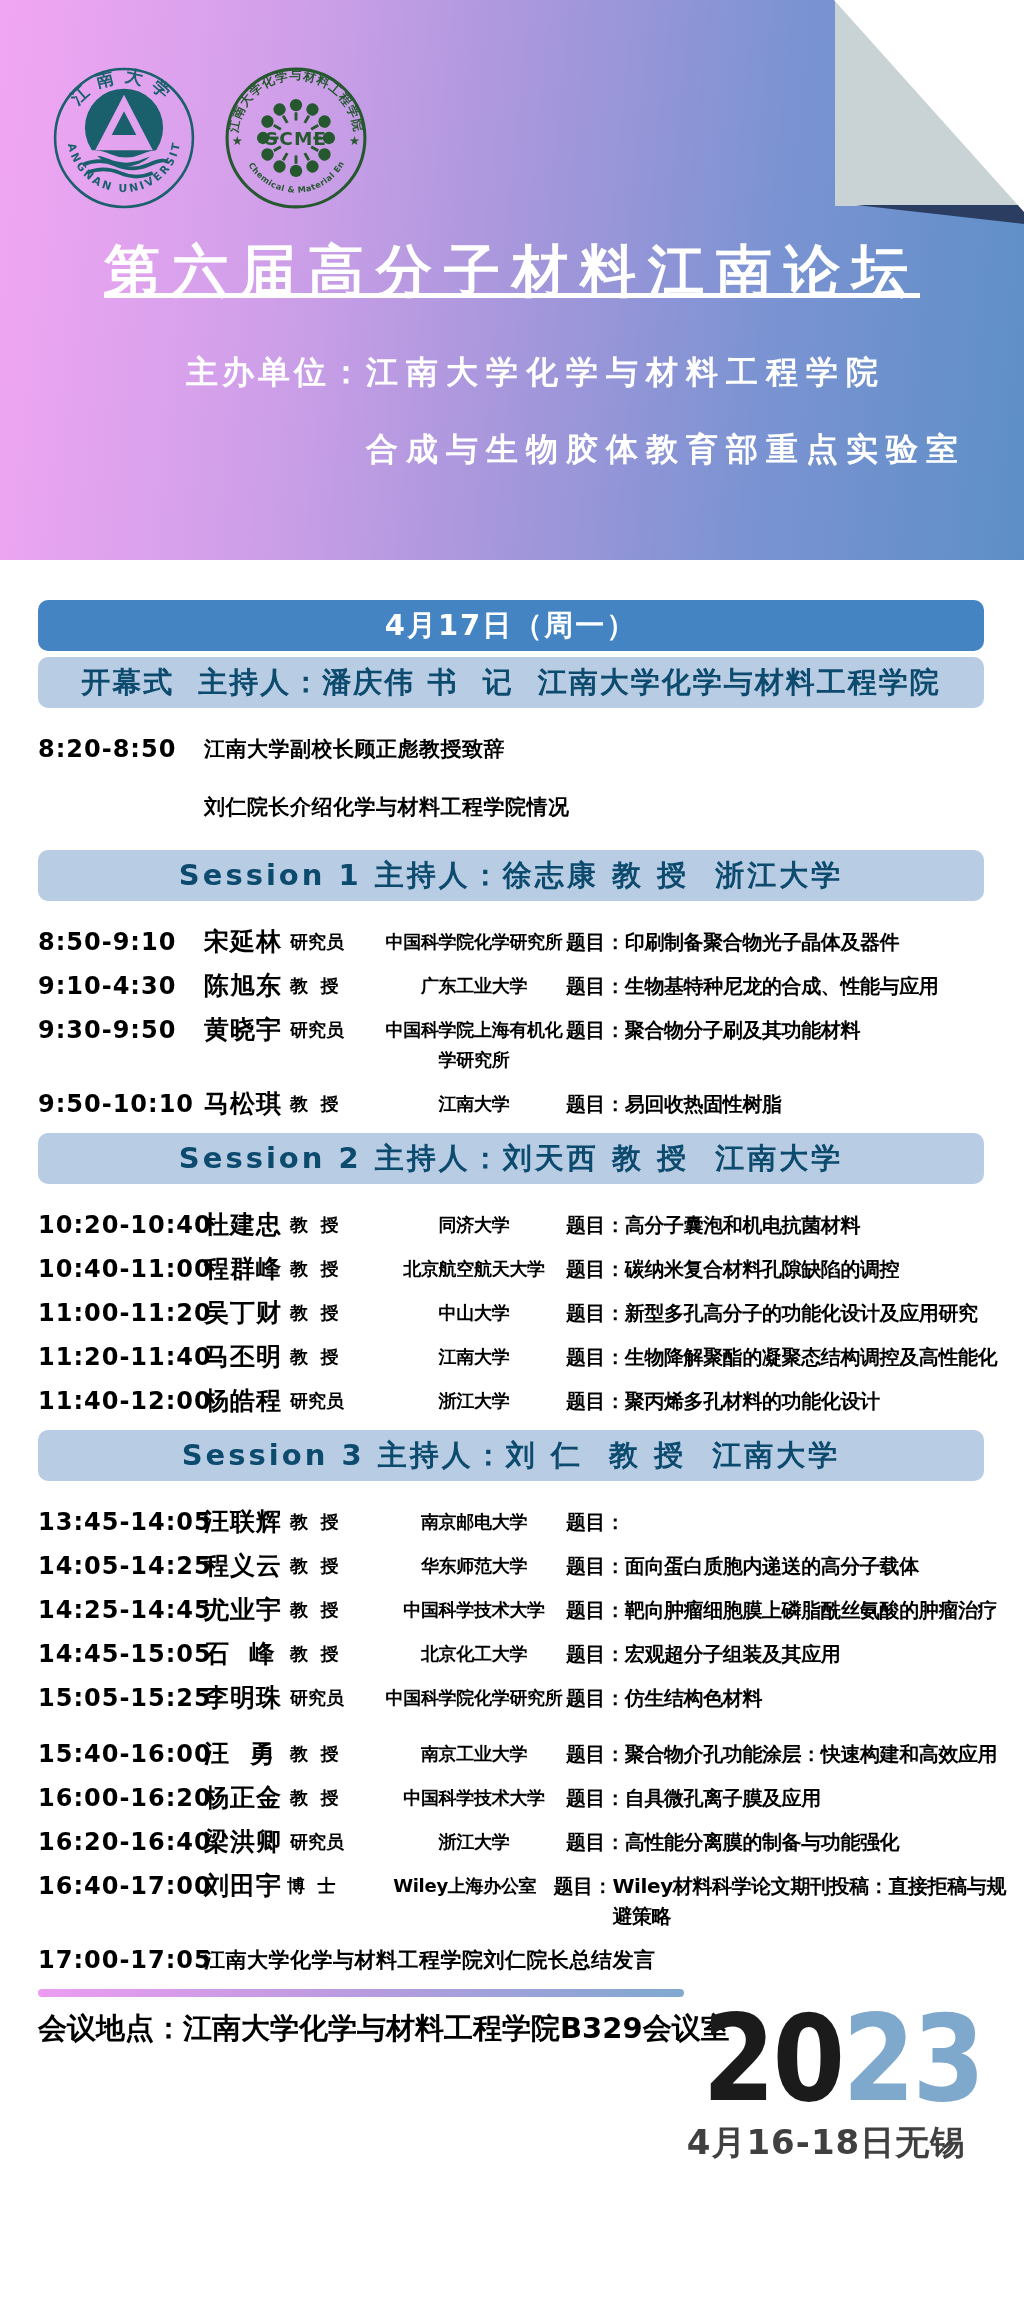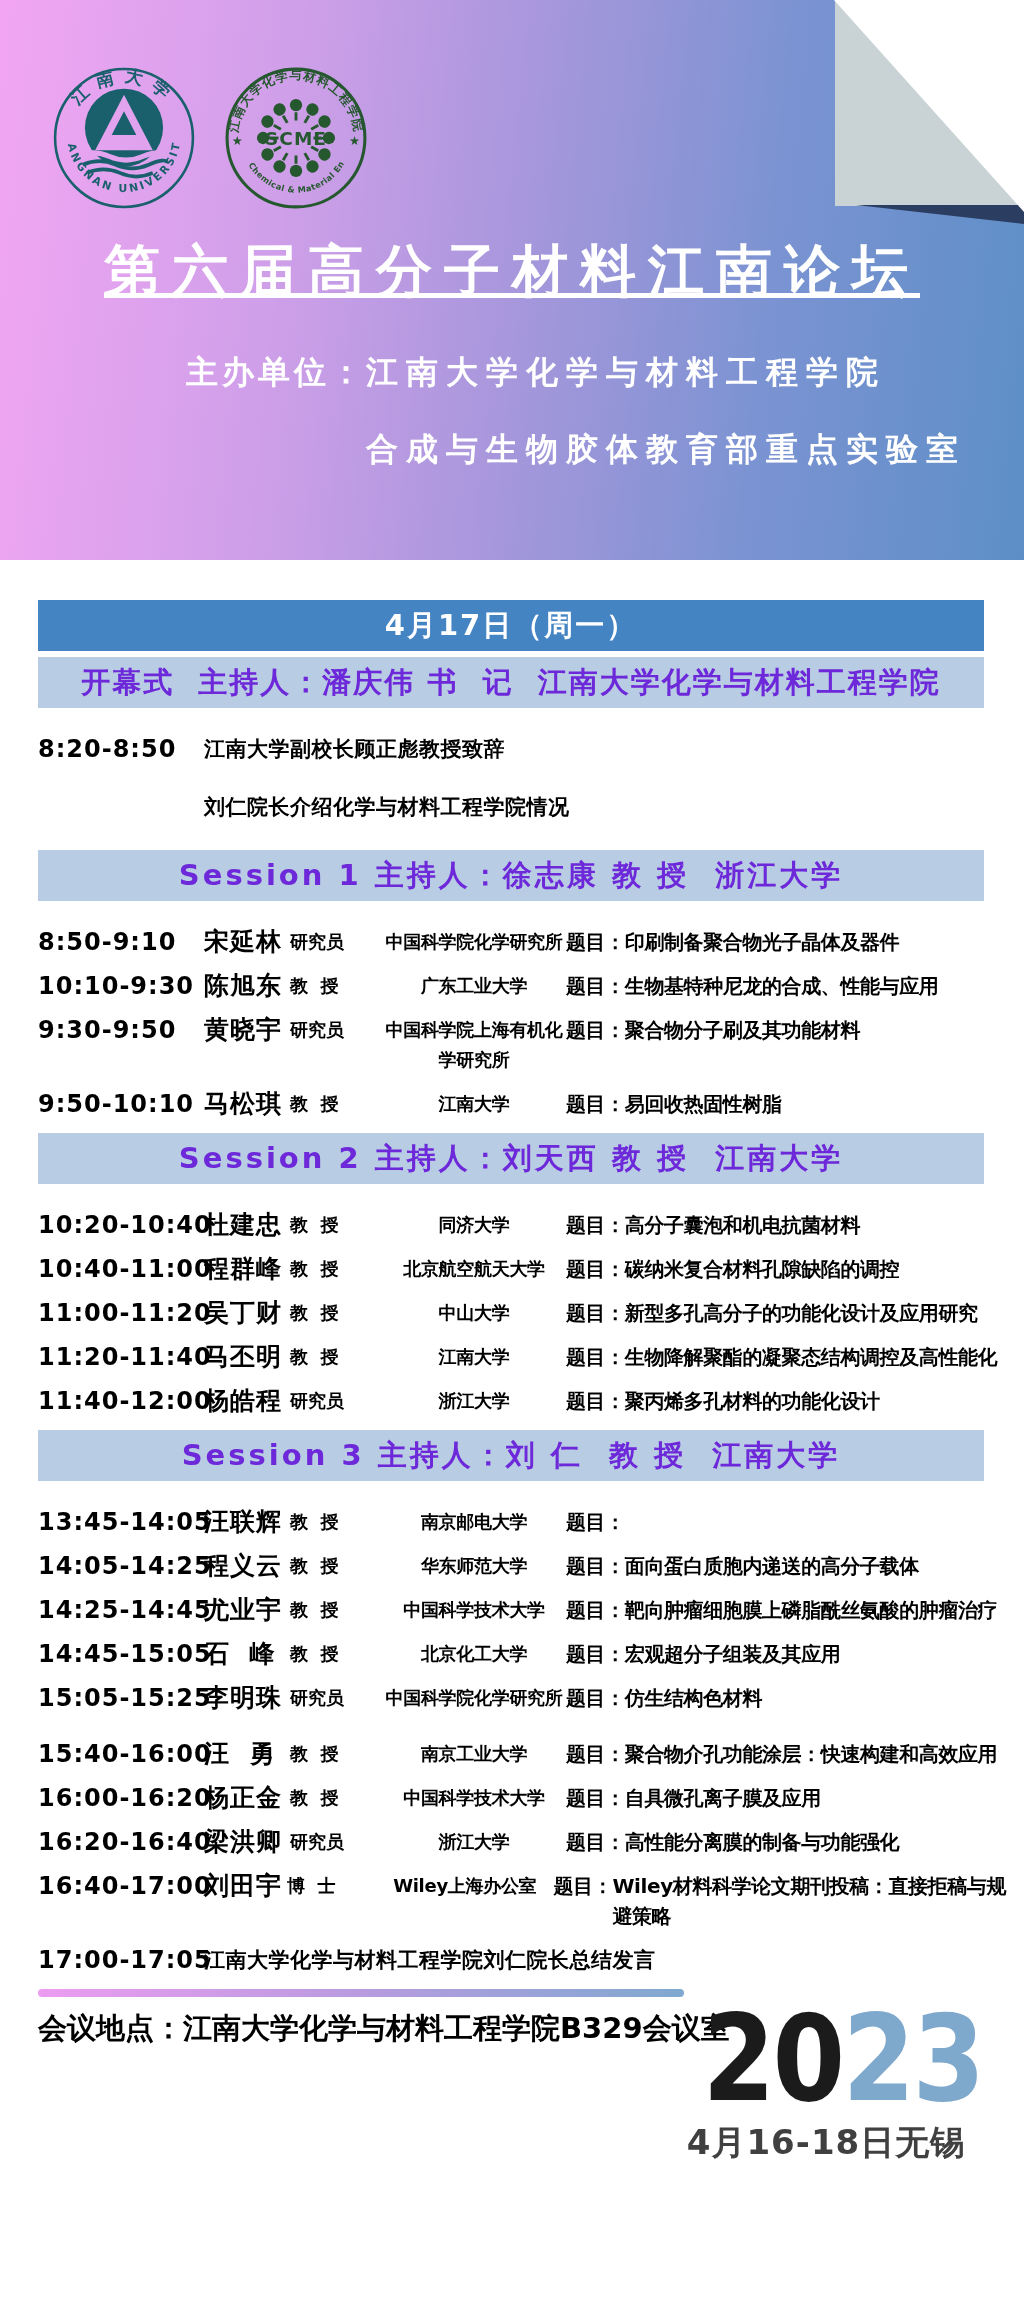--- a/index.html
+++ b/index.html
@@ -26,23 +26,23 @@
   .organizer { position:absolute; top:352px; left:186px; display:flex; align-items:flex-start;
     color:#ffffff; font-weight:700; font-size:32px; }
   .org-label { letter-spacing:4px; white-space:pre; line-height:40px; }
   .org-lines { display:flex; flex-direction:column; }
   .org-line { letter-spacing:8px; white-space:pre; line-height:40px; }
   .org-line2 { margin-top:37px; }
 
   
   .sched { padding:0 18px 0 38px; color:#000; }
   .bar { height:51px; margin-right:22px; display:flex; align-items:center; justify-content:center;
-    font-size:29px; font-weight:700; white-space:pre; }
+    font-size:29px; font-weight:700; white-space:pre;border-radius:10px; }
   .bar-date { margin-top:40px; background:#4584c3; color:#ffffff; letter-spacing:2px; }
-  .bar-light { background:#b8cce4; color:#6d28d9; letter-spacing:2px; }
+  .bar-light { background:#b8cce4; color:#0c4a6e; letter-spacing:2px; }
   .bar-opening { margin-top:6px; }
   .bar-session { margin-top:14px; letter-spacing:3px; }
 
   .rows { margin-top:26px; }
   .row { display:flex; align-items:flex-start; margin-bottom:14px; font-weight:700;justify-content:center; }
   .opening-rows .row { margin-bottom:28px; }
   .c-time { width:166px; font-size:24px; letter-spacing:1px; line-height:30px; white-space:pre; }
   .c-name { width:86px; font-size:25px; letter-spacing:1px; line-height:30px; white-space:pre; }
   .c-title { width:92px; font-size:18px; line-height:30px; white-space:pre; }
   .c-aff { width:184px; font-size:18px; line-height:30px; white-space:pre; text-align:center; letter-spacing:-0.3px; }
@@ -197,21 +197,21 @@
         <div class="c-time">8:50-9:10</div>
         <div class="c-name">宋延林</div>
         <div class="c-title">研究员</div>
         <div class="c-aff">中国科学院化学研究所</div>
         <div class="c-topic">
             <span class="lab">题目：</span>
             <span class="val">印刷制备聚合物光子晶体及器件</span>
           </div>
       </div>
       <div class="row">
-        <div class="c-time">10:10-9:30</div>
+        <div class="c-time">9:10-4:30</div>
         <div class="c-name">陈旭东</div>
         <div class="c-title">教  授</div>
         <div class="c-aff">广东工业大学</div>
         <div class="c-topic">
             <span class="lab">题目：</span>
             <span class="val">生物基特种尼龙的合成、性能与应用</span>
           </div>
       </div>
       <div class="row">
         <div class="c-time">9:30-9:50</div>

